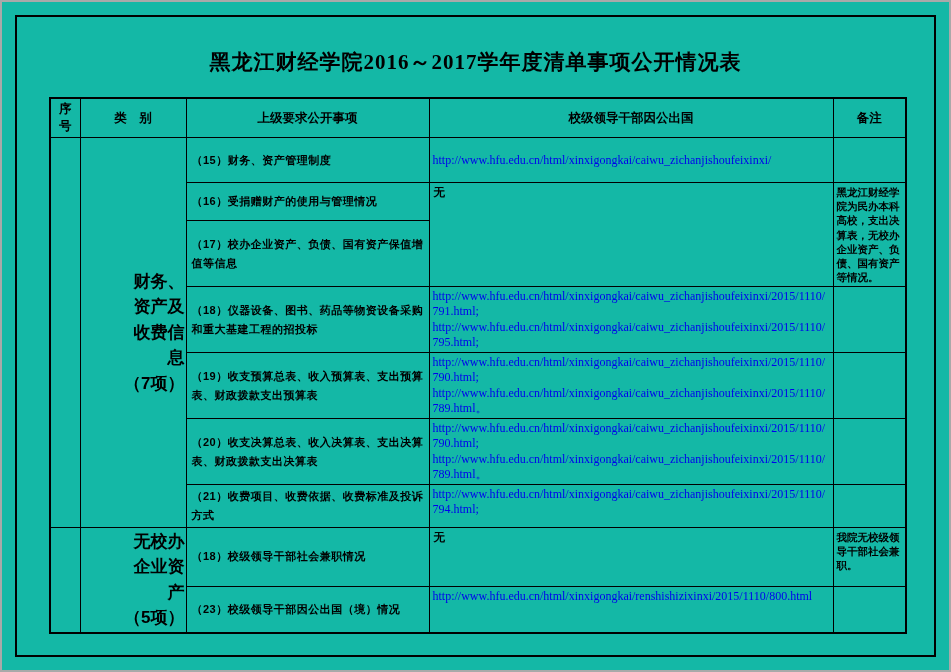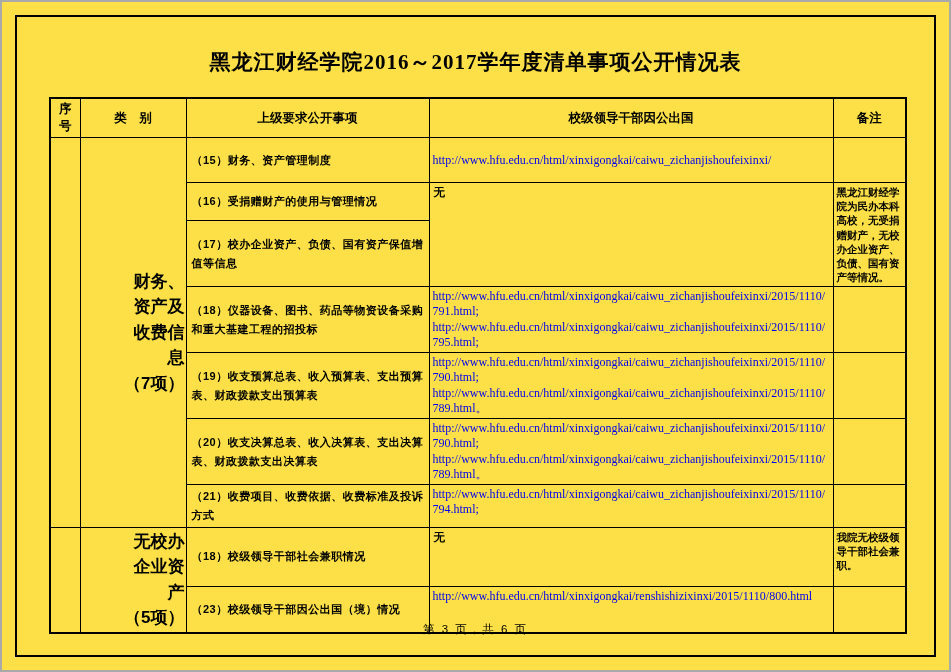--- a/index.html
+++ b/index.html
@@ -1,21 +1,21 @@
 <!DOCTYPE html>
 <html><head>
 <meta charset="utf-8">
 <style>
   html,body{margin:0;padding:0;}
   body{
     width:951px;height:672px;position:relative;background:#ffffff;
     font-family:"Liberation Sans",sans-serif;color:#000;
     overflow:hidden;
   }
-  .canvas{position:absolute;inset:0;border:2px solid #a9a9a9;box-sizing:border-box;background:#fde047;}
+  .canvas{position:absolute;inset:0;border:2px solid #a9a9a9;box-sizing:border-box;background:#14b8a6;}
   .page-frame{position:absolute;left:13px;top:13px;right:13px;bottom:13px;border:2px solid #000;}
   .title{
     position:absolute;top:46px;left:0;width:100%;text-align:center;
     font-family:"Liberation Serif",serif;font-weight:bold;font-size:21px;letter-spacing:1px;
   }
   .subtitle{
     position:absolute;top:79px;left:0;width:100%;text-align:center;
     font-weight:bold;font-size:11.5px;letter-spacing:1px;
   }
   table.tbl{
@@ -87,21 +87,21 @@
       <td class="item">（15）财务、资产管理制度</td>
       <td class="links vmid">
         <a class="url">http://www.hfu.edu.cn/html/xinxigongkai/caiwu_zichanjishoufeixinxi/</a>
       </td>
       <td class="remark"></td>
     </tr>
 
     <tr style="height:33px">
       <td class="item">（16）受捐赠财产的使用与管理情况</td>
       <td class="noneval" rowspan="2">无</td>
-      <td class="remark" rowspan="2">黑龙江财经学院为民办本科高校，无受捐赠财产，无校办企业资产、负债、国有资产等情况。</td>
+      <td class="remark" rowspan="2">黑龙江财经学院为民办本科高校，支出决算表，无校办企业资产、负债、国有资产等情况。</td>
     </tr>
 
     <tr style="height:57px">
       <td class="item">（17）校办企业资产、负债、国有资产保值增值等信息</td>
     </tr>
 
     <tr style="height:55px">
       <td class="item">（18）仪器设备、图书、药品等物资设备采购和重大基建工程的招投标</td>
       <td class="links">
         <a class="url">http://www.hfu.edu.cn/html/xinxigongkai/caiwu_zichanjishoufeixinxi/2015/1110/791.html;</a>
@@ -150,14 +150,13 @@
     <tr style="height:37px">
       <td class="item">（23）校级领导干部因公出国（境）情况</td>
       <td class="links">
         <a class="url">http://www.hfu.edu.cn/html/xinxigongkai/renshishizixinxi/2015/1110/800.html</a>
       </td>
       <td class="remark"></td>
     </tr>
   </tbody>
     </table>
 
-  <div class="footer">第 3 页，共 6 页</div>
 </div>
 
 </body></html>

